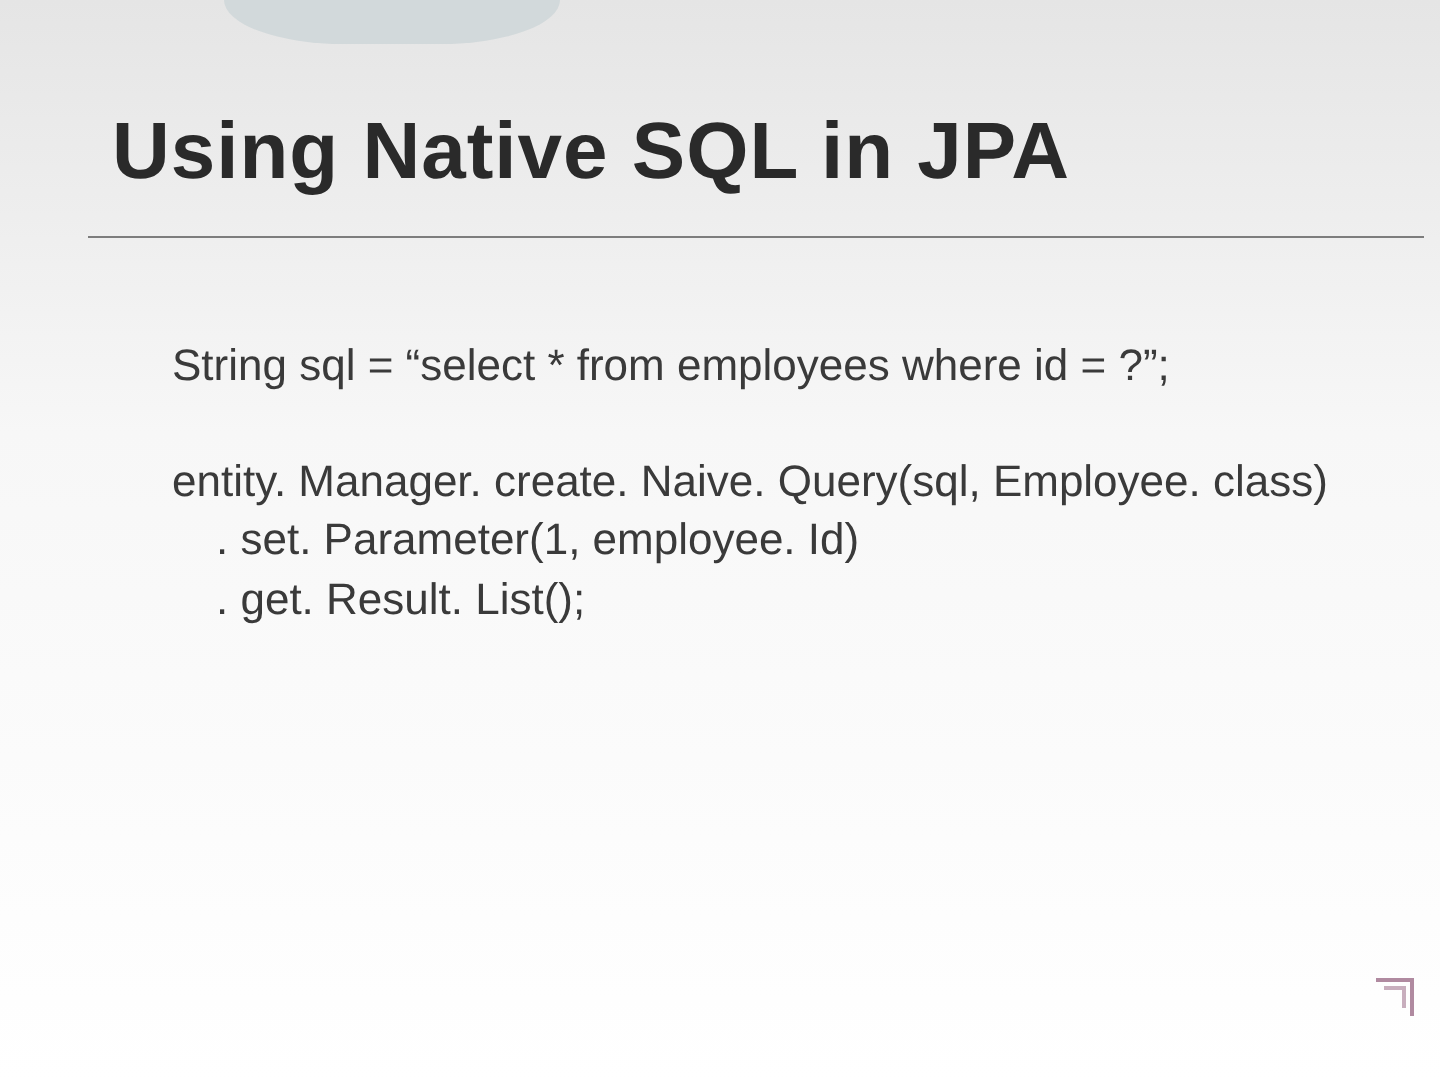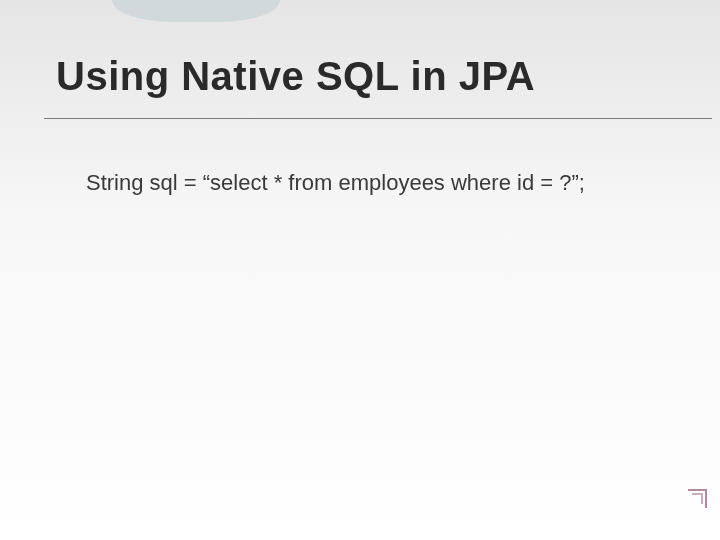--- a/index.html
+++ b/index.html
@@ -81,20 +81,25 @@
 
   <div class="tab-accent"></div>
 
   <div class="title">Using Native SQL in JPA</div>
 
   <div class="title-underline"></div>
 
   <div class="body">
     <div class="para">String sql = “select * from employees where id = ?”;</div>
 
+    <div>
+      <div>entity. Manager. create. Naive. Query(sql, Employee. class)</div>
+      <div class="indent">. set. Parameter(1, employee. Id)</div>
+      <div class="indent">. get. Result. List();</div>
+    </div>
   </div>
 
   <div class="corner-accent">
     <svg width="22" height="22" viewBox="0 0 22 22">
       <path d="M2 2 L20 2 L20 20" fill="none" stroke="#b08aa0" stroke-width="2"></path>
       <path d="M6 6 L16 6 L16 16" fill="none" stroke="#c8aebd" stroke-width="2"></path>
     </svg>
   </div>
 
 </div>

